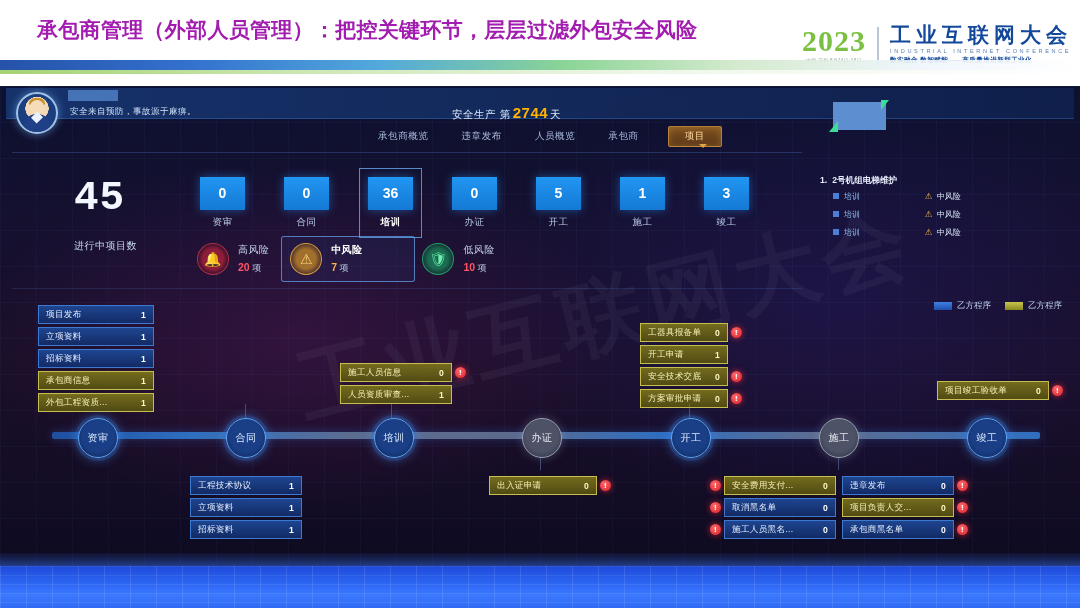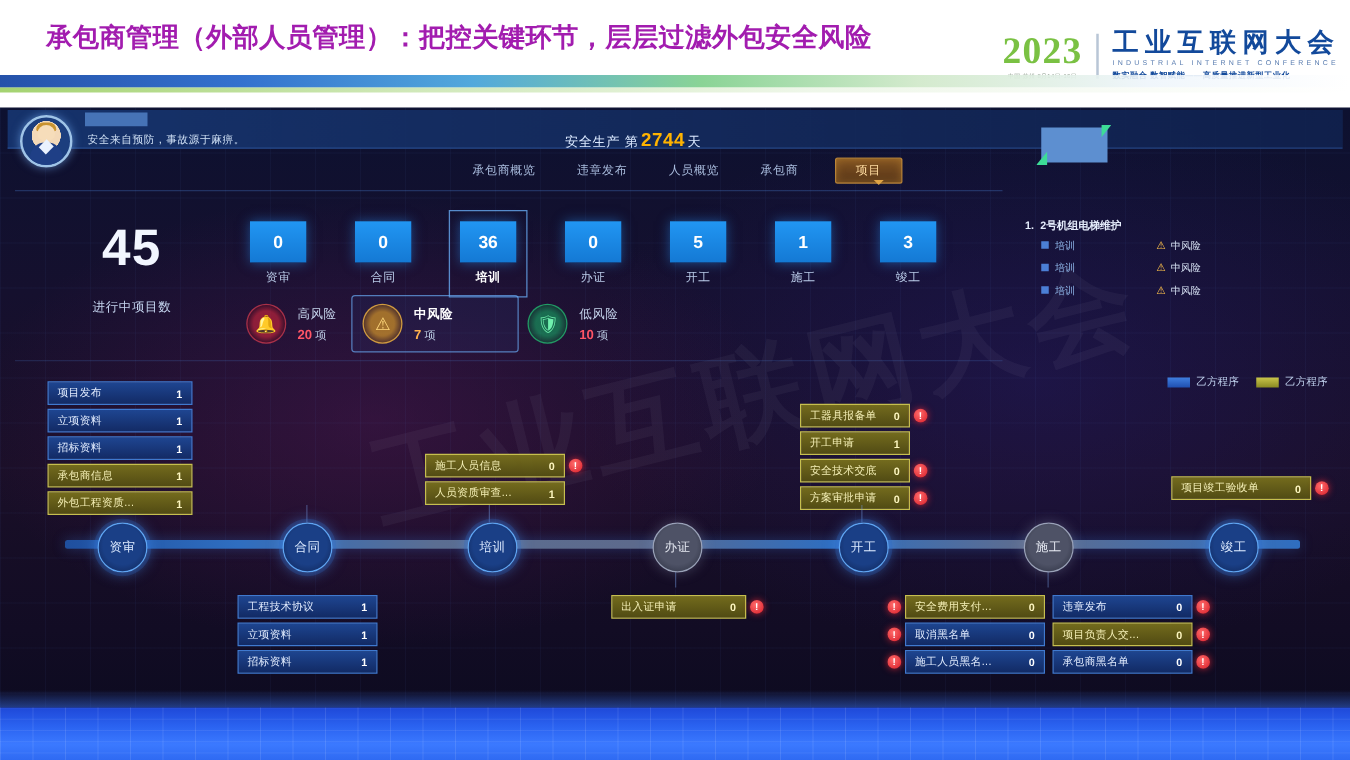--- a/index.html
+++ b/index.html
@@ -131,21 +131,21 @@
     content:"";position:absolute;margin-left:-6px;margin-top:14px;
     border-left:4px solid transparent;border-right:4px solid transparent;border-top:4px solid #e1a546;
   }
 
   
   .kpi-panel{
     position:absolute;left:12px;top:152px;width:790px;height:135px;
     border-top:1px solid rgba(80,140,230,.28);
     border-bottom:1px solid rgba(80,140,230,.18);
   }
-  .kpi-big{position:absolute;left:62px;top:25px;text-align:center;}
+  .kpi-big{position:absolute;left:62px;top:25px;text-align:left;font-family:Liberation Mono, monospace;}
   .kpi-big .n{font-size:41px;font-weight:bold;color:#f2f6ff;line-height:40px;letter-spacing:1px;}
   .kpi-big .t{font-size:10px;color:#c4d4ee;margin-top:21px;letter-spacing:.5px;white-space:nowrap;}
 
   .stat-row{position:absolute;left:188px;top:24px;display:flex;gap:39px;}
   .stat{width:45px;text-align:center;position:relative;cursor:pointer;}
   .stat .box{
     width:45px;height:33px;line-height:33px;
     background:linear-gradient(180deg,#2196f3,#1479d4);
     color:#fff;font-size:14px;font-weight:bold;
     box-shadow:0 0 9px rgba(40,140,235,.5);

